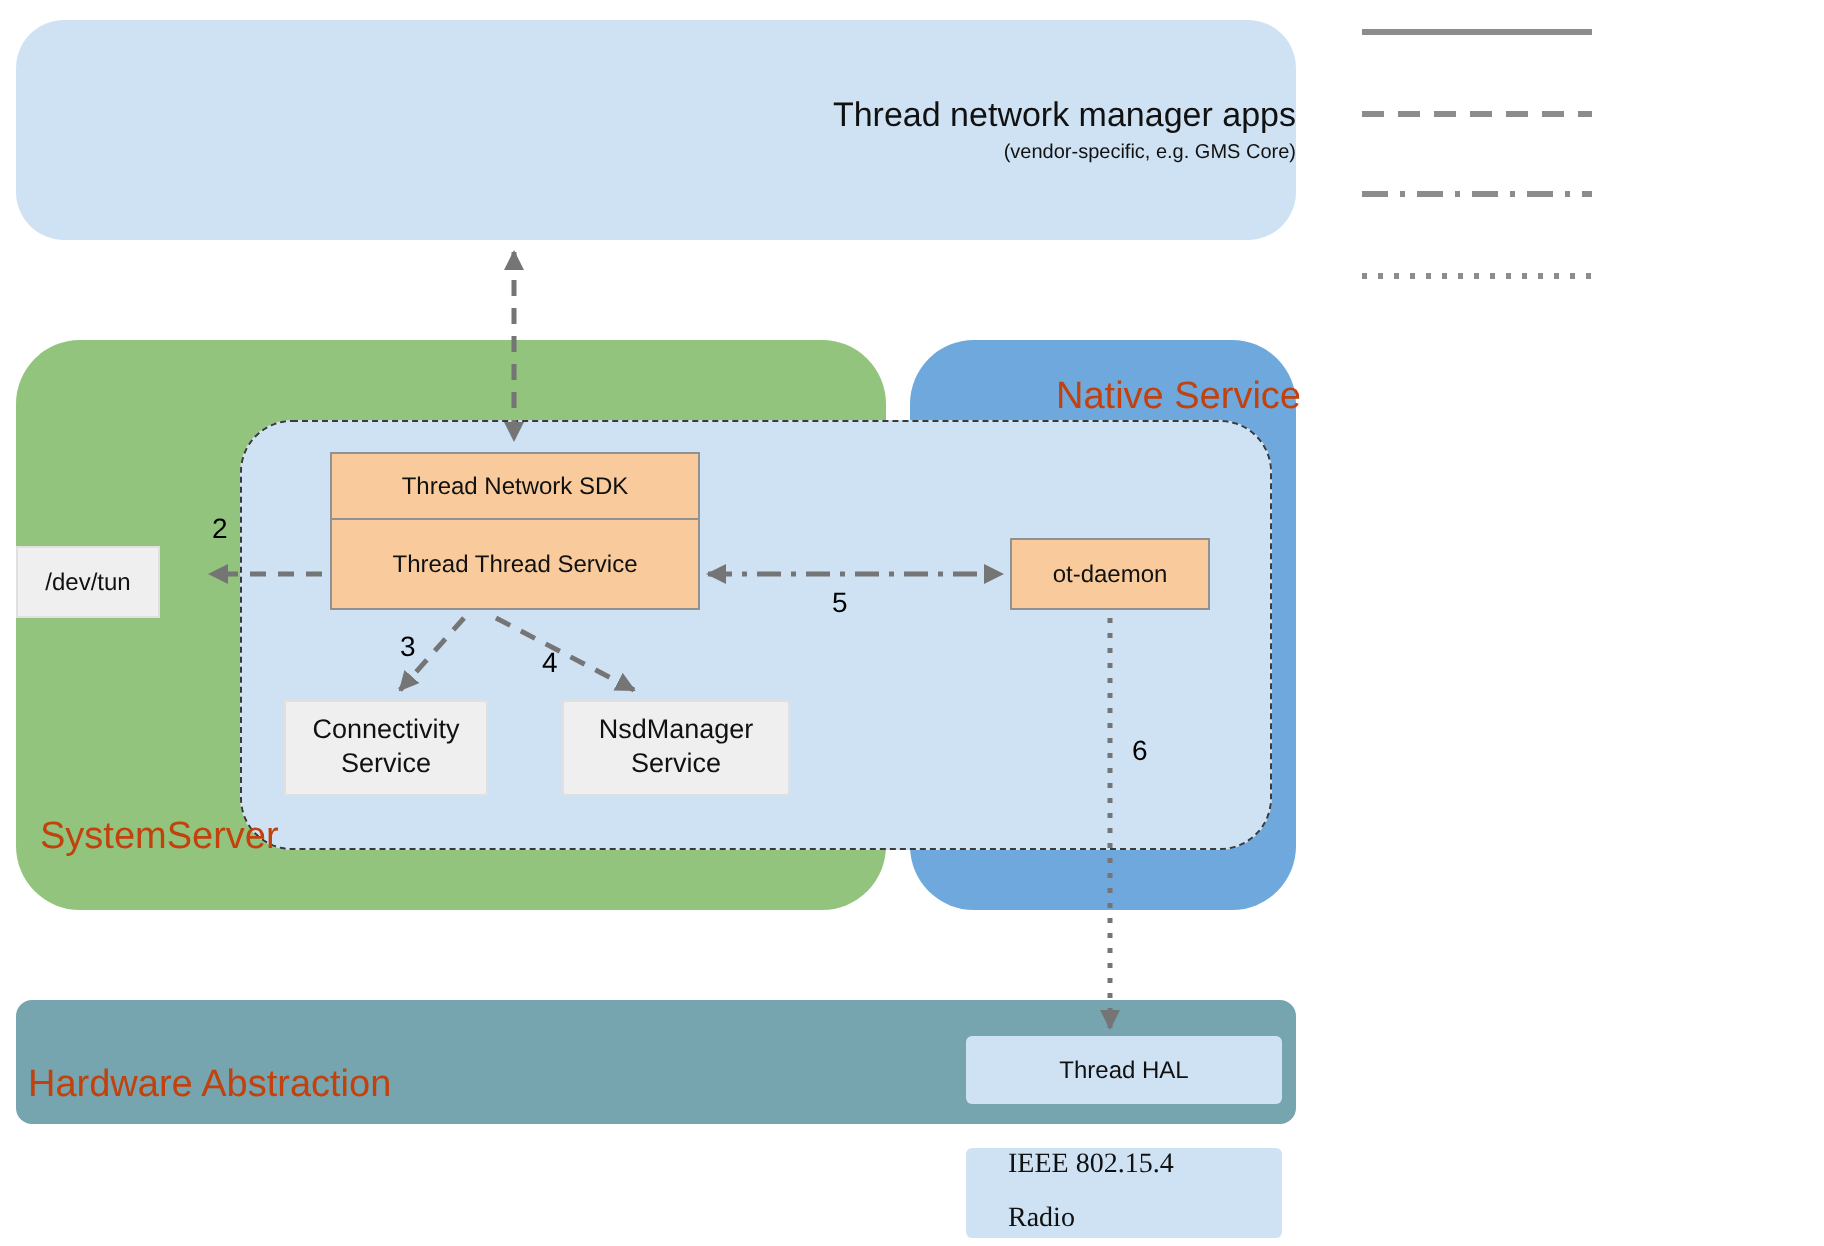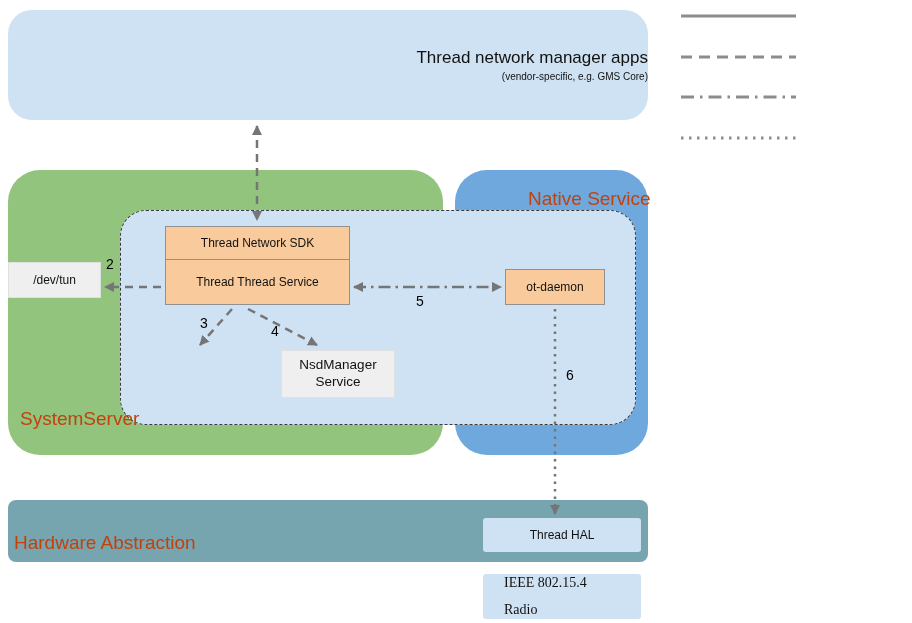--- a/index.html
+++ b/index.html
@@ -56,21 +56,21 @@
     background: #f9cb9c;
     border: 1px solid #919191;
   }
   .grayb {
     background: #efefef;
     border: 1px solid #e0e0e0;
   }
   .lblue { background: #cfe2f3; }
   .sdk-box     { left: 165px; top: 226px; width: 185px; height: 34px; }
   .service-box { left: 165px; top: 259px; width: 185px; height: 46px; }
-  .devtun-box  { left: 8px;   top: 262px; width: 93px;  height: 36px; }
+  .devtun-box  { left: 8px;   top: 273px; width: 72px;  height: 36px; }
   .conn-box    { left: 142px; top: 350px; width: 102px; height: 48px; font-size: 13.5px; }
   .nsd-box     { left: 281px; top: 350px; width: 114px; height: 48px; font-size: 13.5px; }
   .otd-box     { left: 505px; top: 269px; width: 100px; height: 36px; }
   .teal-box {
     left: 8px; top: 500px; width: 640px; height: 62px;
     background: #76a5af;
     border-radius: 8px;
   }
   .hal-box  { left: 483px; top: 518px; width: 158px; height: 34px; border-radius: 3px; }
   .ieee-box {
@@ -105,20 +105,21 @@
   <div class="abs dashed-box"></div>
 
   <div class="abs group-label" style="left:20px; top:408px;">SystemServer</div>
 
   <div class="abs node orange sdk-box">Thread Network SDK</div>
 
   <div class="abs node orange service-box">Thread Thread Service</div>
 
   <div class="abs node grayb devtun-box">/dev/tun</div>
 
+  <div class="abs node grayb conn-box">Connectivity Service</div>
 
   <div class="abs node grayb nsd-box">NsdManager Service</div>
 
   <div class="abs node orange otd-box">ot-daemon</div>
 
   <div class="abs teal-box"></div>
   <div class="abs group-label" style="left:14px; top:532px;">Hardware Abstraction</div>
 
   <div class="abs node lblue hal-box">Thread HAL</div>
 

